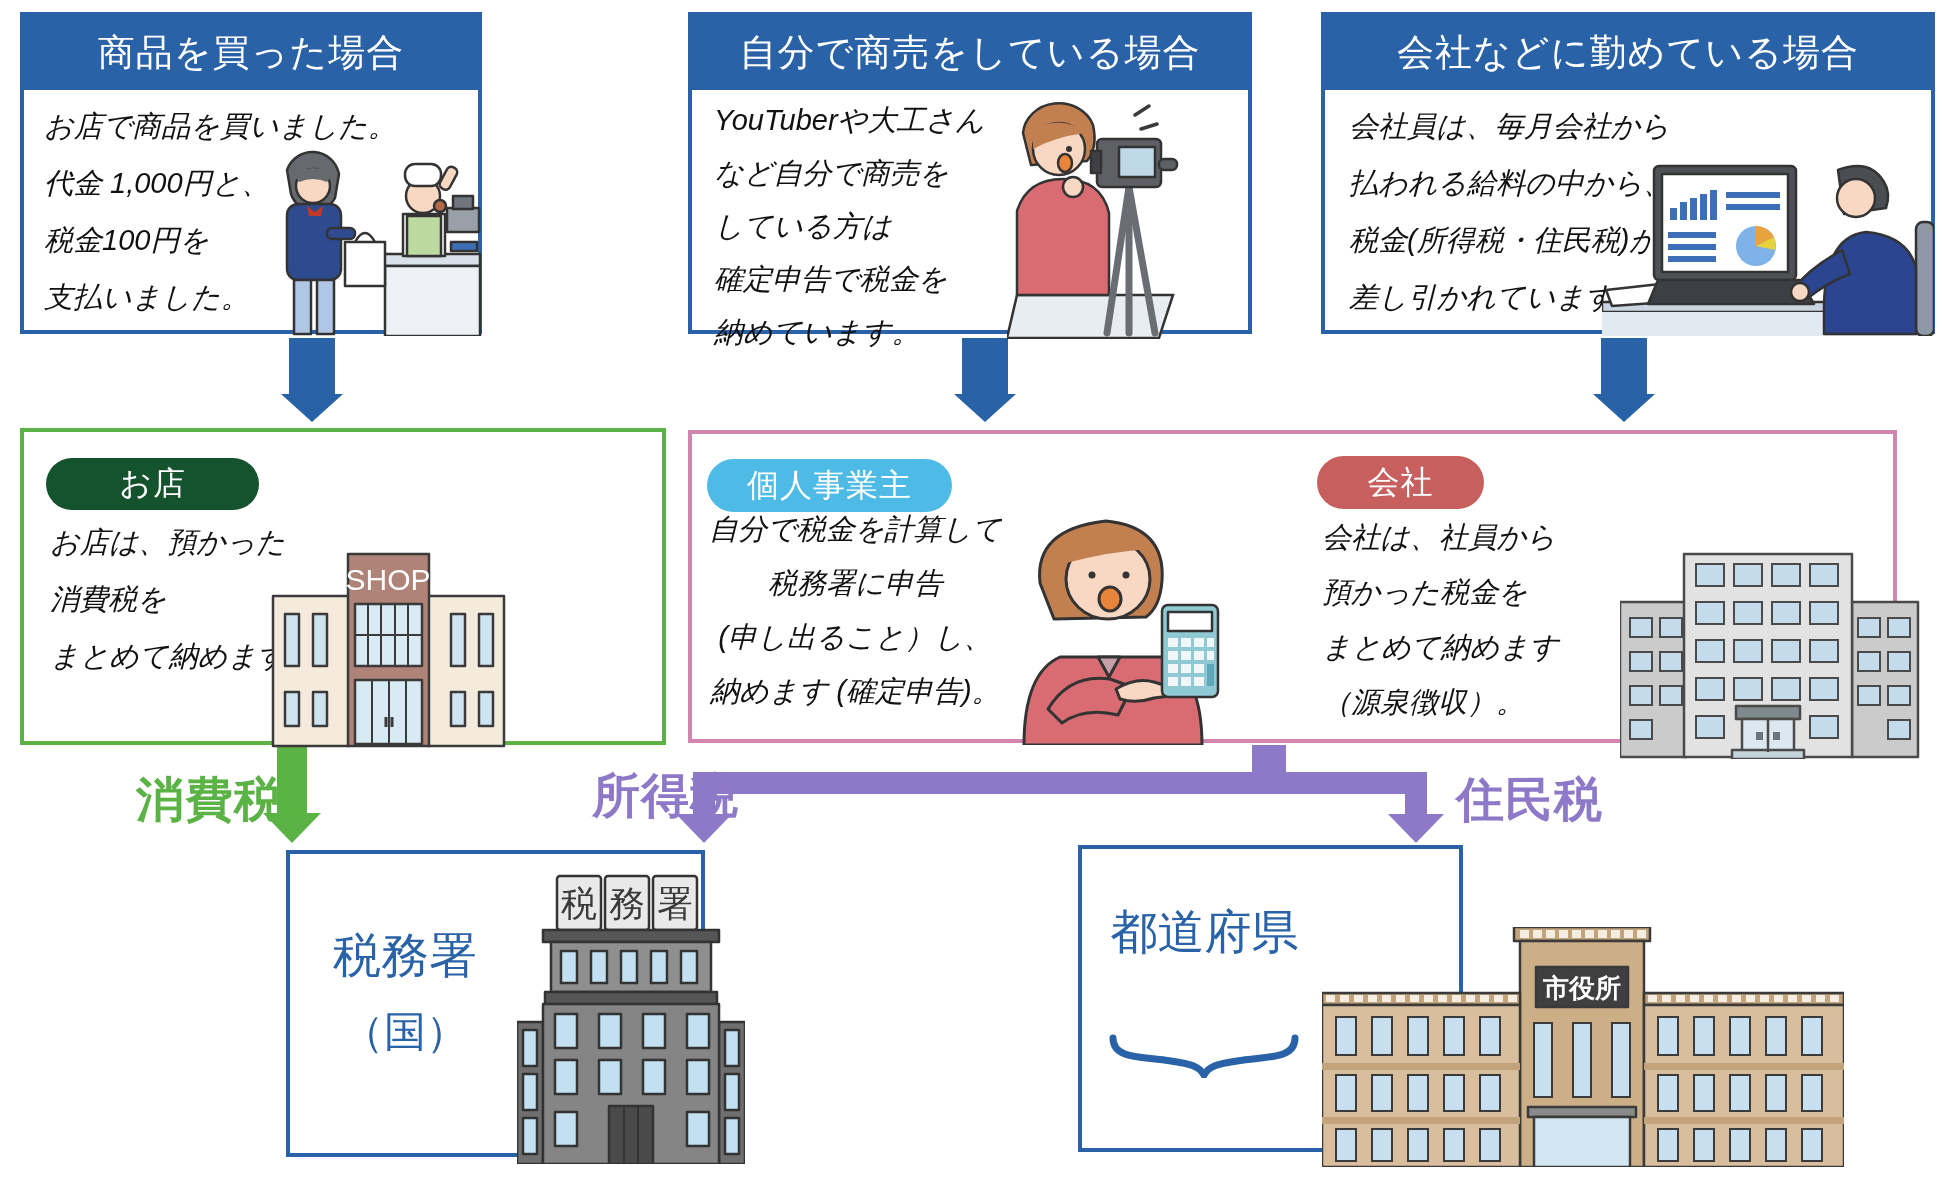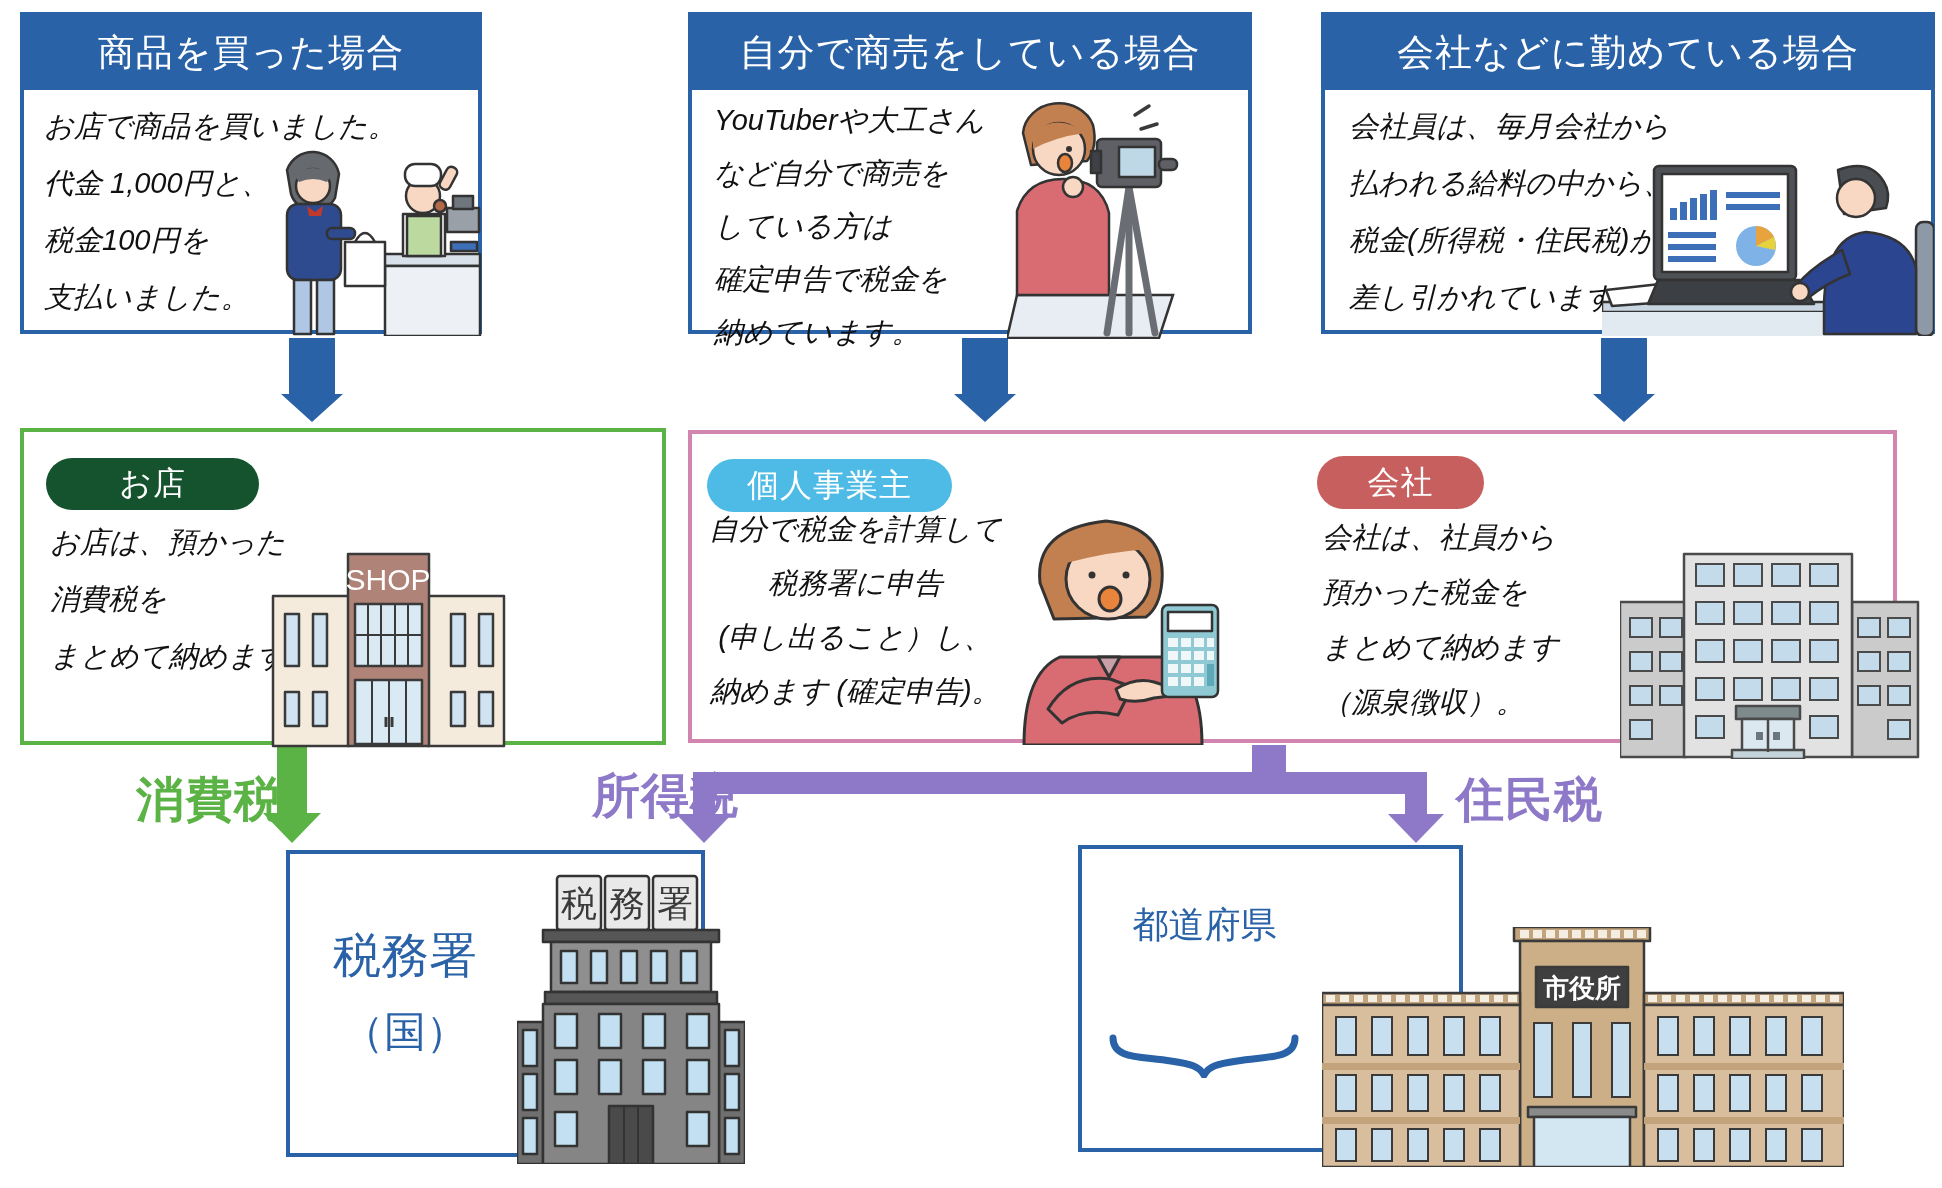--- a/index.html
+++ b/index.html
@@ -334,21 +334,21 @@
         <rect x="38" y="238" width="22" height="34" fill="#C2E0F2"></rect>
           <rect x="170" y="238" width="22" height="34" fill="#C2E0F2"></rect>
         <rect x="92" y="232" width="44" height="58" fill="#4A4A4A"></rect>
       </g>
       <line x1="107" y1="232" x2="107" y2="290" stroke="#333" stroke-width="2"></line>
       <line x1="121" y1="232" x2="121" y2="290" stroke="#333" stroke-width="2"></line>
     </svg>
   </section>
 
   <section class="dest-box" style="left:1078px;top:845px;width:385px;height:307px;">
-    <div class="dest-text" style="left:0px;top:52px;width:245px;font-size:36px;">都道府県</div>
+    <div class="dest-text" style="left:0px;top:52px;width:245px;font-size:47px;">都道府県</div>
     <svg class="abs" style="left:27px;top:185px;" width="190" height="44" viewBox="0 0 190 44">
       <path d="M4,4 C4,26 34,22 62,27 C82,30 90,32 95,41 C100,32 108,30 128,27 C156,22 186,26 186,4" stroke="#2A62A8" stroke-width="7" fill="none" stroke-linecap="round"></path>
     </svg>
 
     <svg class="illus" style="left:240px;top:78px;" width="522" height="240" viewBox="0 0 522 240">
       <g stroke="#3A3A3A" stroke-width="2.5" stroke-linejoin="round">
         <rect x="192" y="0" width="136" height="14" fill="#C2A37C"></rect>
       </g>
       <g fill="#F3EDE2">
         <rect x="198" y="3" width="9" height="8"></rect>

